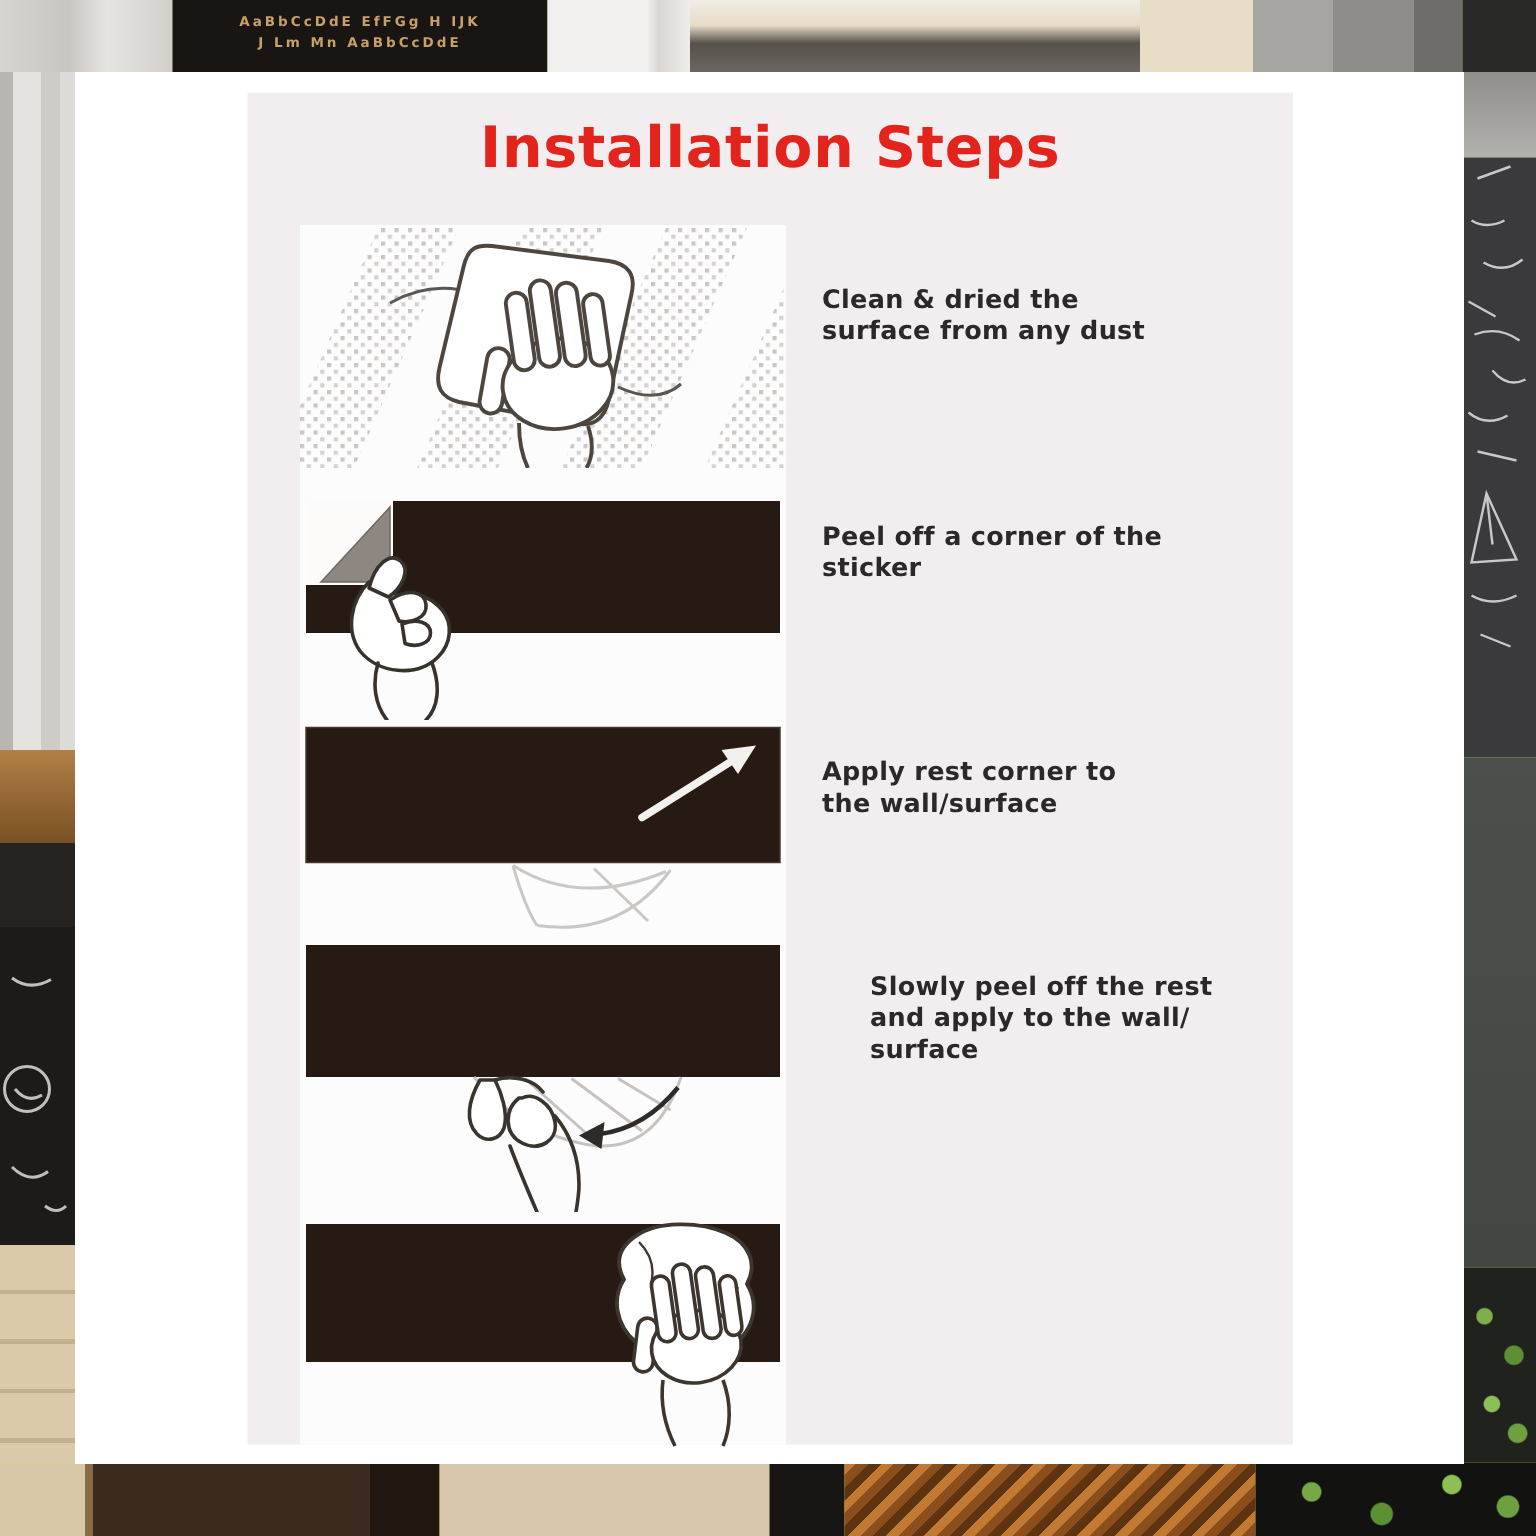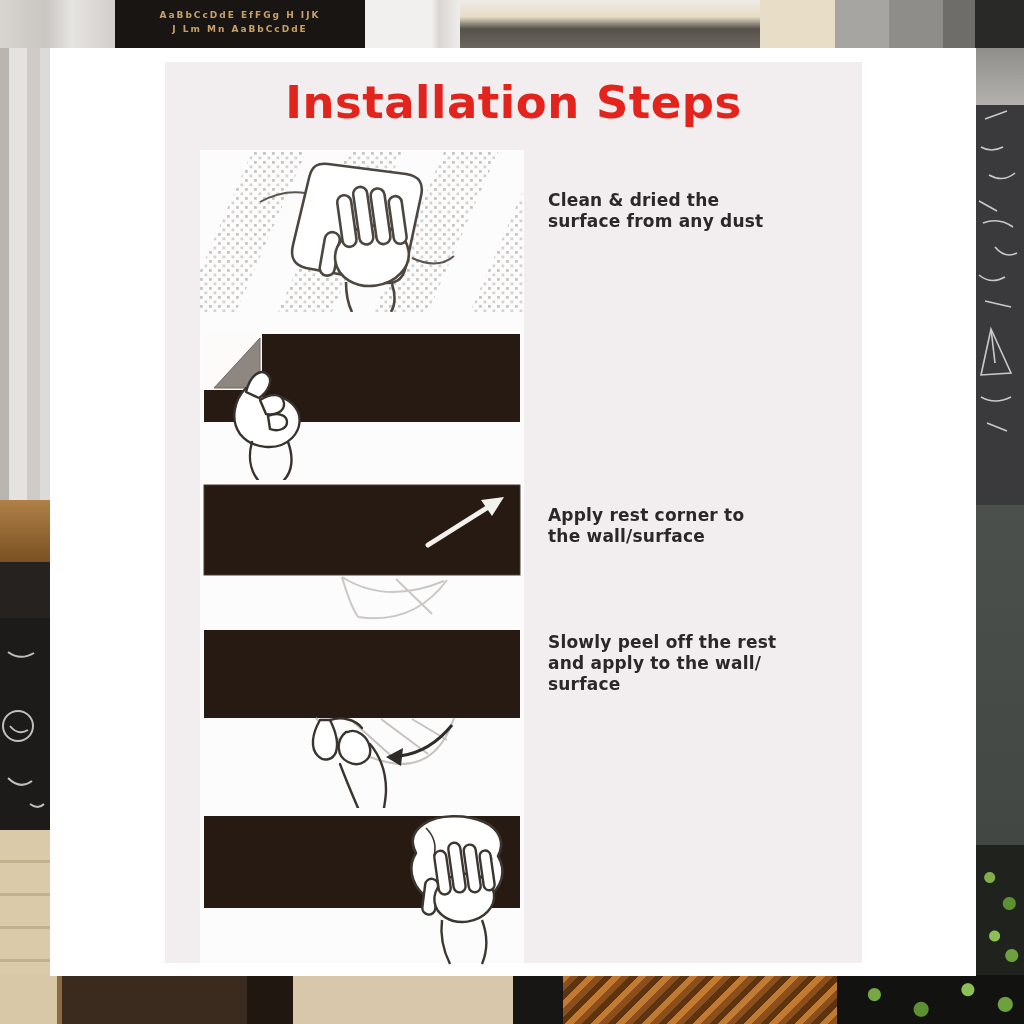--- a/index.html
+++ b/index.html
@@ -41,26 +41,26 @@
   .bs-plant{left:837px;top:975px;width:187px;height:49px;background:#121310;
             background-image:radial-gradient(circle at 20% 40%,#76a845 0 6px,transparent 7px),
                              radial-gradient(circle at 45% 70%,#5d8f33 0 7px,transparent 8px),
                              radial-gradient(circle at 70% 30%,#8cbf55 0 6px,transparent 7px),
                              radial-gradient(circle at 90% 60%,#6da03e 0 7px,transparent 8px);}
 
   
   .outer-panel{left:50px;top:48px;width:926px;height:928px;background:#ffffff;}
   .inner-panel{left:165px;top:62px;width:697px;height:901px;background:#f2eef0;}
   .page-title{left:165px;top:76px;width:697px;text-align:center;
-              font-size:45px;font-weight:bold;color:#e3241d;letter-spacing:0.5px;}
+              font-size:38px;font-weight:bold;color:#e3241d;letter-spacing:0.5px;}
   .illus-strip{left:200px;top:150px;width:324px;height:813px;background:#fdfcfc;}
 
   .step-text{position:absolute;left:548px;width:310px;white-space:pre-line;
              font-size:17px;font-weight:bold;color:#2c2829;line-height:1.24;letter-spacing:0.2px;}
-  .t1{top:190px;} .t2{top:348px;} .t3{top:505px;} .t4{top:632px;} .t5{top:814px;}
+  .t1{top:190px;} .t2{top:348px;} .t3{top:505px;} .t4{top:648px;margin-left:32px;} .t5{top:814px;}
 
   .illus{position:absolute;left:200px;width:324px;}
   .i1{top:152px;height:160px;} .i2{top:330px;height:150px;} .i3{top:483px;height:140px;}
   .i4{top:628px;height:180px;} .i5{top:812px;height:155px;}
   .illus svg{display:block;width:100%;height:100%;}
 </style>
 </head>
 <body>
 
 <div class="stage">
@@ -218,19 +218,21 @@
         <rect x="268" y="34" width="12" height="48" rx="6"></rect>
         <rect x="283" y="42" width="11" height="40" rx="5.5"></rect>
       </g>
       <path d="M242,108 C240,124 244,140 250,152" stroke="#3c362f" stroke-width="2.4" fill="none"></path>
       <path d="M282,108 C288,124 287,140 282,152" stroke="#3c362f" stroke-width="2.4" fill="none"></path>
     </svg>
   </div>
 
   <div class="step-text t1">Clean &amp; dried the
 surface from any dust</div>
+  <div class="step-text t2">Peel off a corner of the
+sticker</div>
   <div class="step-text t3">Apply rest corner to
 the wall/surface</div>
   <div class="step-text t4">Slowly peel off the rest
 and apply to the wall/
 surface</div>
 
 </div>
 
 </body></html>

